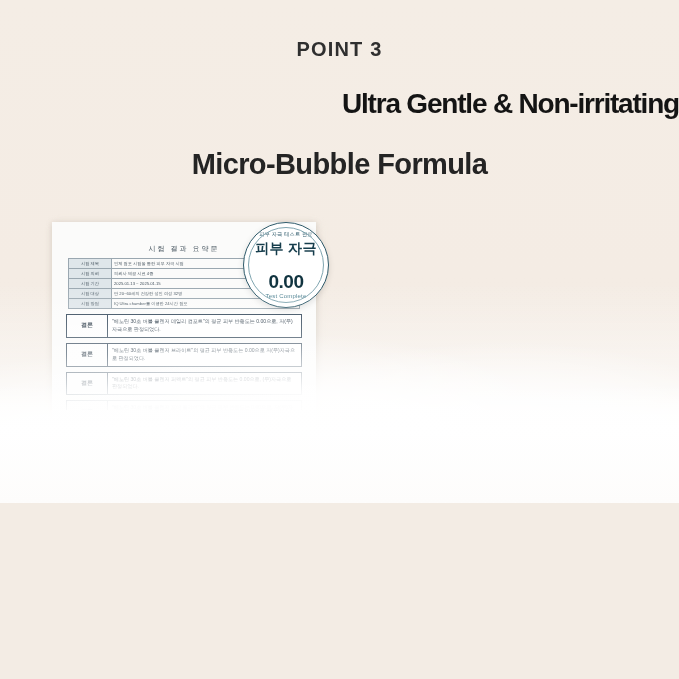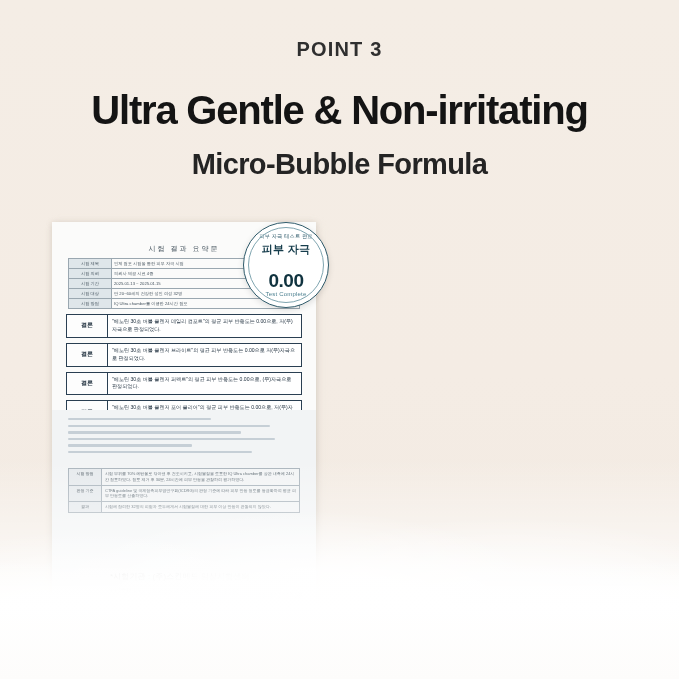--- a/index.html
+++ b/index.html
@@ -10,21 +10,21 @@
     width: 679px;
     height: 679px;
     background: #f3ece4;
     font-family: "Liberation Sans", sans-serif;
     overflow: hidden;
     position: relative;
   }
   #page {
     position: relative;
     width: 679px;
-    height: 679px;
+    height: 503px;
     background: linear-gradient(180deg, #f4ede5 0%, #f4ece4 55%, #f2eae2 100%);
     overflow: hidden;
   }
   
   .foam {
     position: absolute;
     left: -40px;
     right: -40px;
     bottom: -110px;
     height: 330px;
@@ -54,22 +54,22 @@
     font-size: 20px;
     font-weight: 700;
     letter-spacing: 1.2px;
     color: #2f2f2f;
   }
   .headline {
     position: absolute;
     top: 88px;
     left: 0;
     width: 679px;
-    text-align: center;
-    font-size: 40px;
+    text-align: right;
+    font-size: 28px;
     font-weight: 700;
     letter-spacing: -1.2px;
     color: #141414;
   }
   .subhead {
     position: absolute;
     top: 148px;
     left: 0;
     width: 679px;
     text-align: center;
@@ -272,21 +272,21 @@
     border: 0.8px solid #7fa5b0;
     pointer-events: none;
   }
   .seal-top {
     font-size: 5.2px;
     color: #2f5b6b;
     letter-spacing: .2px;
     margin-bottom: 2px;
   }
   .seal-mid {
-    font-size: 11px;
+    font-size: 14px;
     font-weight: 700;
     color: #163d4c;
     letter-spacing: .3px;
   }
   .seal-score {
     font-size: 19px;
     font-weight: 700;
     color: #10333f;
     line-height: 1.05;
     letter-spacing: -0.5px;

